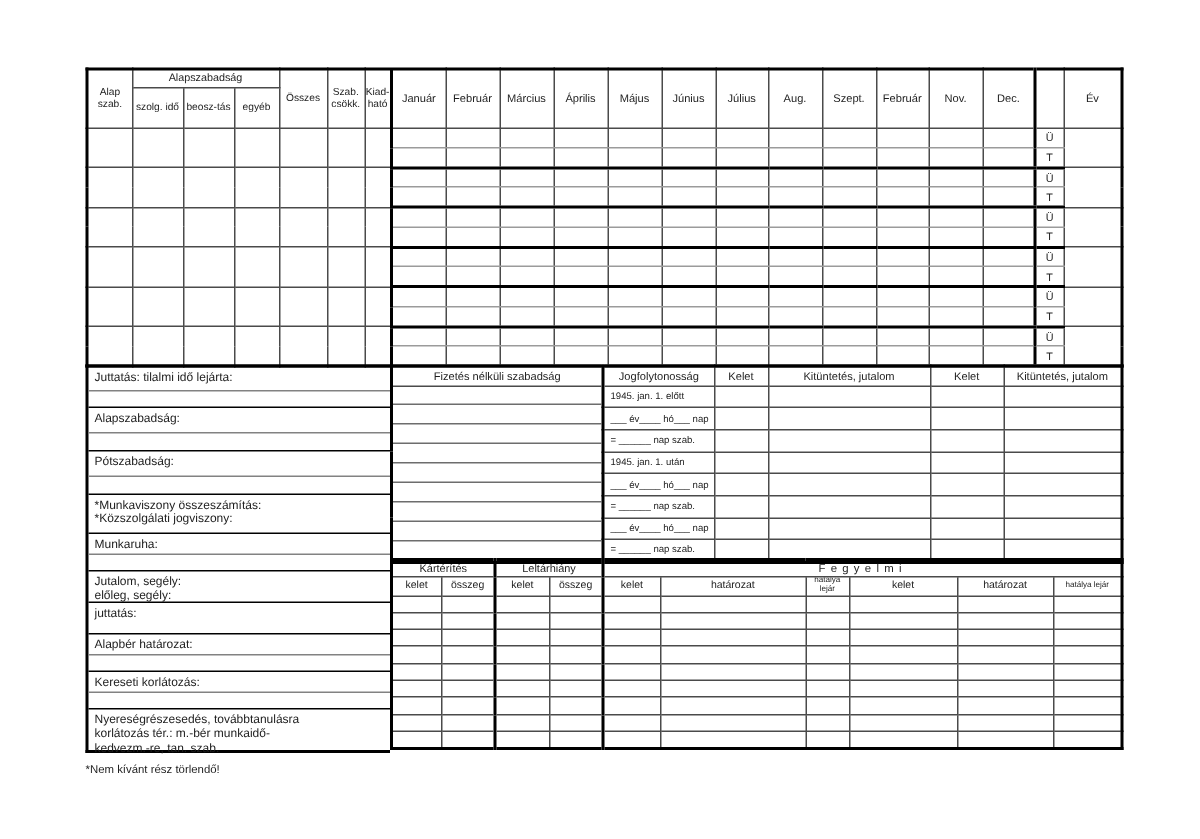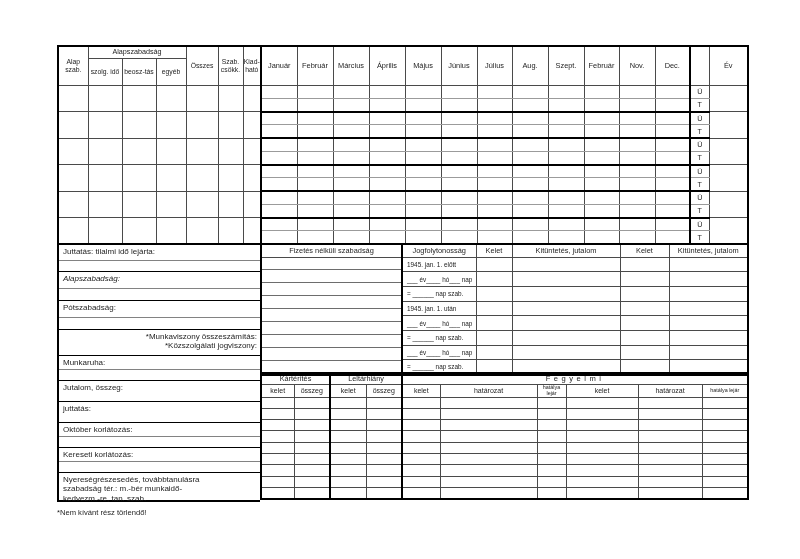--- a/index.html
+++ b/index.html
@@ -343,53 +343,54 @@
           <td class="ut ml">T</td>
         </tr>
       </tbody>
   </table>
 
   <div id="left-labels">
       <div class="lblock" style="height: 26px;">
         <div>Juttatás: tilalmi idő lejárta:</div>
         <div class="lrule"></div>
       </div>
-      <div class="lblock" style="height: 29px; font-style: italic;">
+      <div class="lblock" style="height: 29px;">
         <div>Alapszabadság:</div>
         <div class="lrule"></div>
       </div>
       <div class="lblock" style="height: 29px;">
         <div>Pótszabadság:</div>
         <div class="lrule"></div>
       </div>
-      <div class="lblock" style="height: 26px; text-align: right;">
+      <div class="lblock" style="height: 26px;">
         <div>*Munkaviszony összeszámítás:</div>
         <div>*Közszolgálati jogviszony:</div>
       </div>
       <div class="lblock" style="height: 25px;">
         <div>Munkaruha:</div>
         <div class="lrule"></div>
       </div>
       <div class="lblock" style="height: 21px;">
-        <div>Jutalom, összeg:</div>
+        <div>Jutalom, segély:</div>
+        <div>előleg, segély:</div>
       </div>
       <div class="lblock" style="height: 21px;">
         <div>juttatás:</div>
       </div>
       <div class="lblock" style="height: 25px;">
-        <div>Október korlátozás:</div>
+        <div>Alapbér határozat:</div>
         <div class="lrule"></div>
       </div>
       <div class="lblock" style="height: 25px;">
         <div>Kereseti korlátozás:</div>
         <div class="lrule"></div>
       </div>
       <div class="lblock" style="height: 30px;">
         <div>Nyereségrészesedés, továbbtanulásra</div>
-        <div>szabadság tér.: m.-bér munkaidő-</div>
+        <div>korlátozás tér.: m.-bér munkaidő-</div>
         <div>kedvezm.-re, tan. szab.</div>
       </div>
     </div>
 
   <table id="mid-table">
     <colgroup>
       <col style="width:141px">
         <col style="width:74px">
         <col style="width:36px">
       <col style="width:108px">

